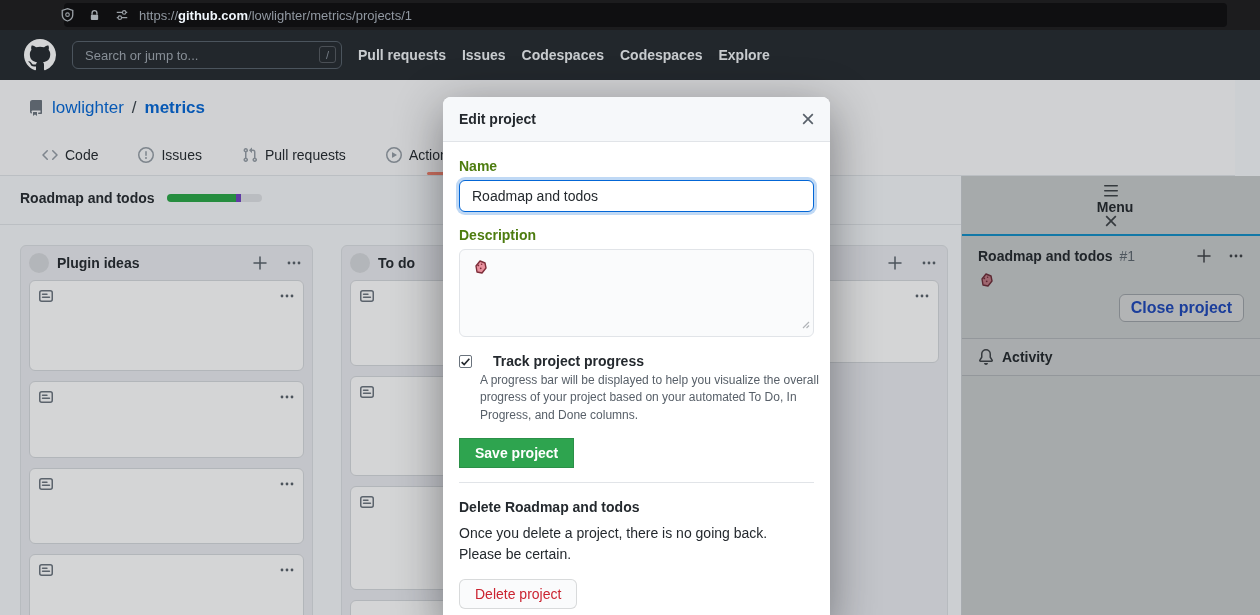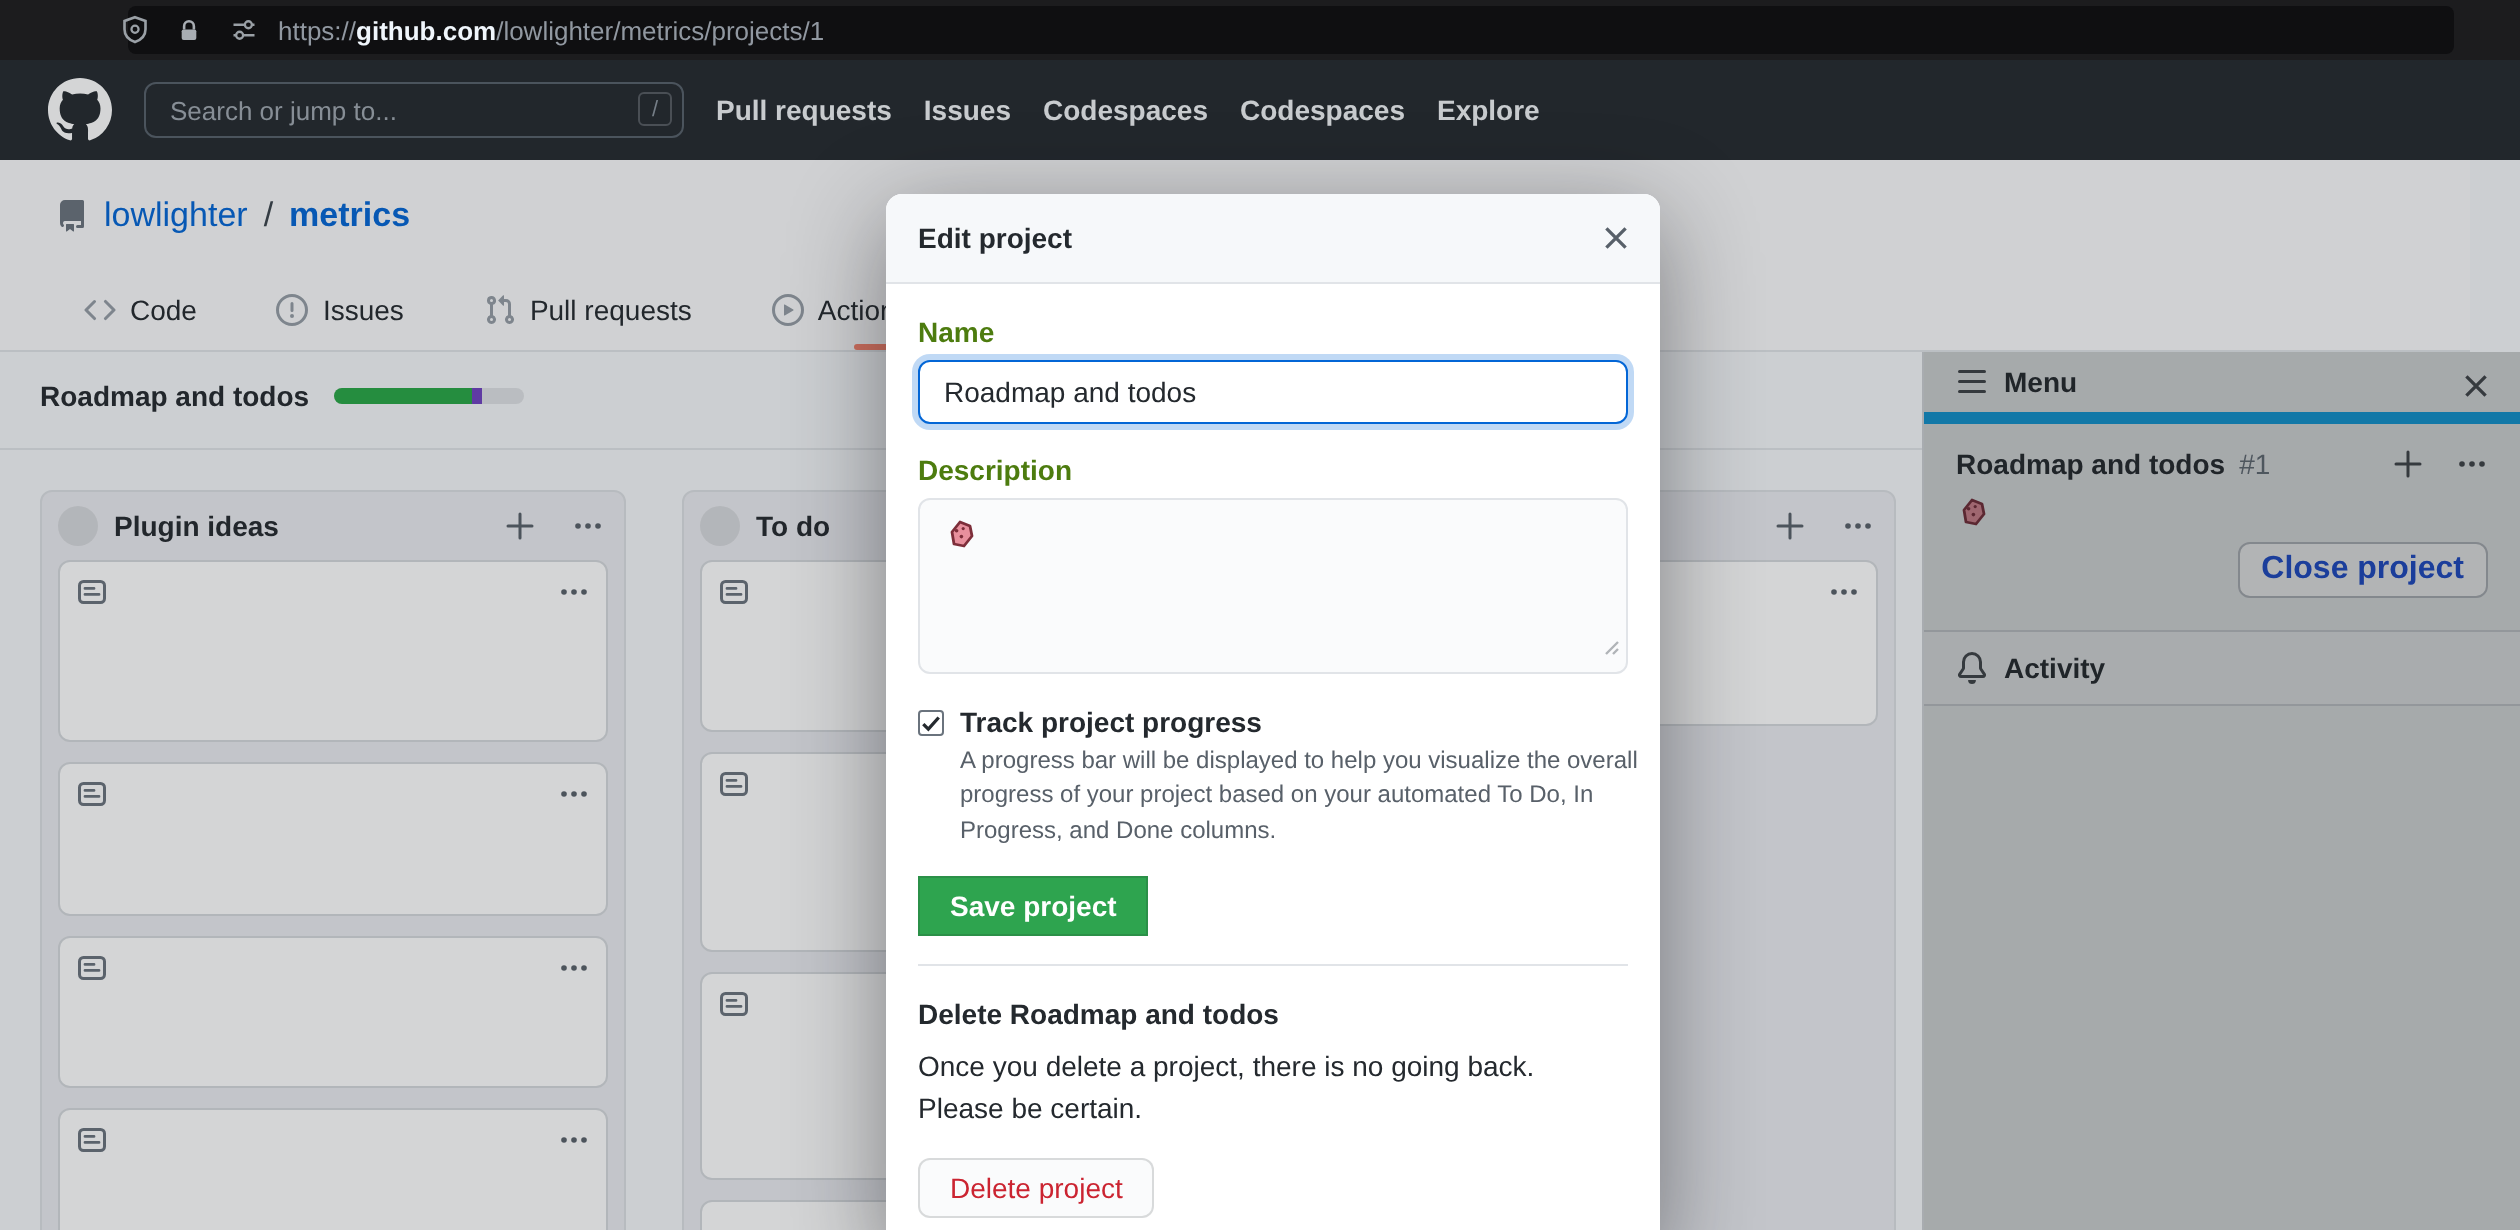--- a/index.html
+++ b/index.html
@@ -54,21 +54,21 @@
   .card { background:#fff; border:1px solid #d6d9dd; border-radius:6px; margin:0 8px 10px; position:relative; }
   .card .note-ic { position:absolute; left:8px; top:7px; color:#6a737d; }
   .card .kebab { position:absolute; right:8px; top:7px; color:#586069; cursor:pointer; }
   .c1a{height:91px} .c1b{height:77px} .c1c{height:76px} .c1d{height:80px}
   .c2a{height:86px} .c2b{height:100px} .c2c{height:104px} .c2d{height:60px}
   .c3a{height:83px}
 
   
   .sidebar { position:absolute; top:176px; left:961px; width:299px; height:439px; background:#edeff1; border-left:1px solid #c9cdd1; z-index:2; }
   .sidebar::after { content:""; position:absolute; inset:0; background:rgba(27,31,35,0.18); pointer-events:none; }
-  .menu-head { display:flex; align-items:flex-end; padding:7px 16px; border-bottom:6px solid #0ea5e9; }
+  .menu-head { display:flex; align-items:center; padding:7px 16px; border-bottom:2px solid #0ea5e9;flex-direction:column; }
   .menu-head .title { font-size:14px; font-weight:700; color:#24292e; margin-left:8px; flex:1; }
   .proj-section { padding:12px 16px 16px; border-bottom:1px solid #d0d4d8; }
   .proj-row { display:flex; align-items:center; }
   .proj-name { font-size:14px; font-weight:700; color:#24292e; }
   .proj-num { font-size:14px; color:#6a737d; margin-left:7px; flex:1; }
   .proj-row .icon-btn { color:#44484c; margin-left:16px; cursor:pointer; display:flex; }
   .proj-emoji { margin-top:8px; }
   .close-proj-row { display:flex; justify-content:flex-end; margin-top:2px; }
   .btn-sm { font-size:16px; font-weight:700; color:#1d4ed8; background:#fff; border:1px solid #b9bdc2; border-radius:6px; padding:4px 11px; cursor:pointer; font-family:inherit; }
   .activity-head { display:flex; align-items:center; gap:8px; padding:10px 16px; border-bottom:1px solid #d0d4d8; font-size:14px; font-weight:700; color:#24292e; background:#f1f3f5; }
@@ -79,21 +79,21 @@
   .modal { position:absolute; left:443px; top:97px; width:387px; background:#fff; border-radius:8px; z-index:20; box-shadow:0 12px 48px rgba(20,20,25,0.45); }
   .modal-head { display:flex; align-items:center; background:#f6f8fa; border-bottom:1px solid #e1e4e8; border-radius:8px 8px 0 0; padding:14px 16px; }
   .modal-title { font-size:14px; font-weight:700; color:#24292e; flex:1; }
   .modal-close { color:#586069; cursor:pointer; display:flex; }
   .modal-body { padding:16px; }
   .field-label { font-size:14px; font-weight:700; color:#4d7c0f; display:block; }
   .name-input { margin-top:6px; width:100%; height:32px; border:1px solid #0366d6; border-radius:6px; box-shadow:0 0 0 3px rgba(3,102,214,0.25); font-size:14px; color:#24292e; padding:0 12px; font-family:inherit; outline:none; }
   .desc-label { margin-top:15px; }
   .desc-box { margin-top:6px; position:relative; width:100%; height:88px; background:#fafbfc; border:1px solid #e1e4e8; border-radius:6px; padding:9px 12px; cursor:text; }
   .resize-handle { position:absolute; right:3px; bottom:3px; color:#b0b4b8; }
-  .check-row { margin-top:16px; display:flex; align-items:center; gap:8px; }
+  .check-row { margin-top:16px; display:flex; align-items:center; gap:21px; }
   .checkbox { width:13px; height:13px; background:#fff; border:1px solid #6a737d; border-radius:2px; display:flex; align-items:center; justify-content:center; cursor:pointer; flex:0 0 auto; }
   .check-label { font-size:14px; font-weight:700; color:#24292e; cursor:pointer; }
   .check-help { margin:3px 0 0 21px; width:341px; font-size:12px; line-height:1.45; color:#586069; }
   .btn-save { margin-top:14px; background:#2ea44f; color:#fff; font-size:14px; font-weight:700; border:1px solid rgba(27,31,35,0.15); border-radius:0; padding:6px 15px; cursor:pointer; font-family:inherit; }
   .modal-hr { border:none; border-top:1px solid #e1e4e8; margin-top:14px; }
   .delete-heading { margin-top:16px; font-size:14px; font-weight:700; color:#24292e; }
   .delete-text { margin-top:8px; width:340px; font-size:14px; line-height:1.5; color:#24292e; }
   .btn-delete { margin-top:14px; background:#fafbfc; color:#cb2431; font-size:14px; border:1px solid rgba(27,31,35,0.15); border-radius:6px; padding:6px 15px; cursor:pointer; font-family:inherit; }
 </style>
 </head>

